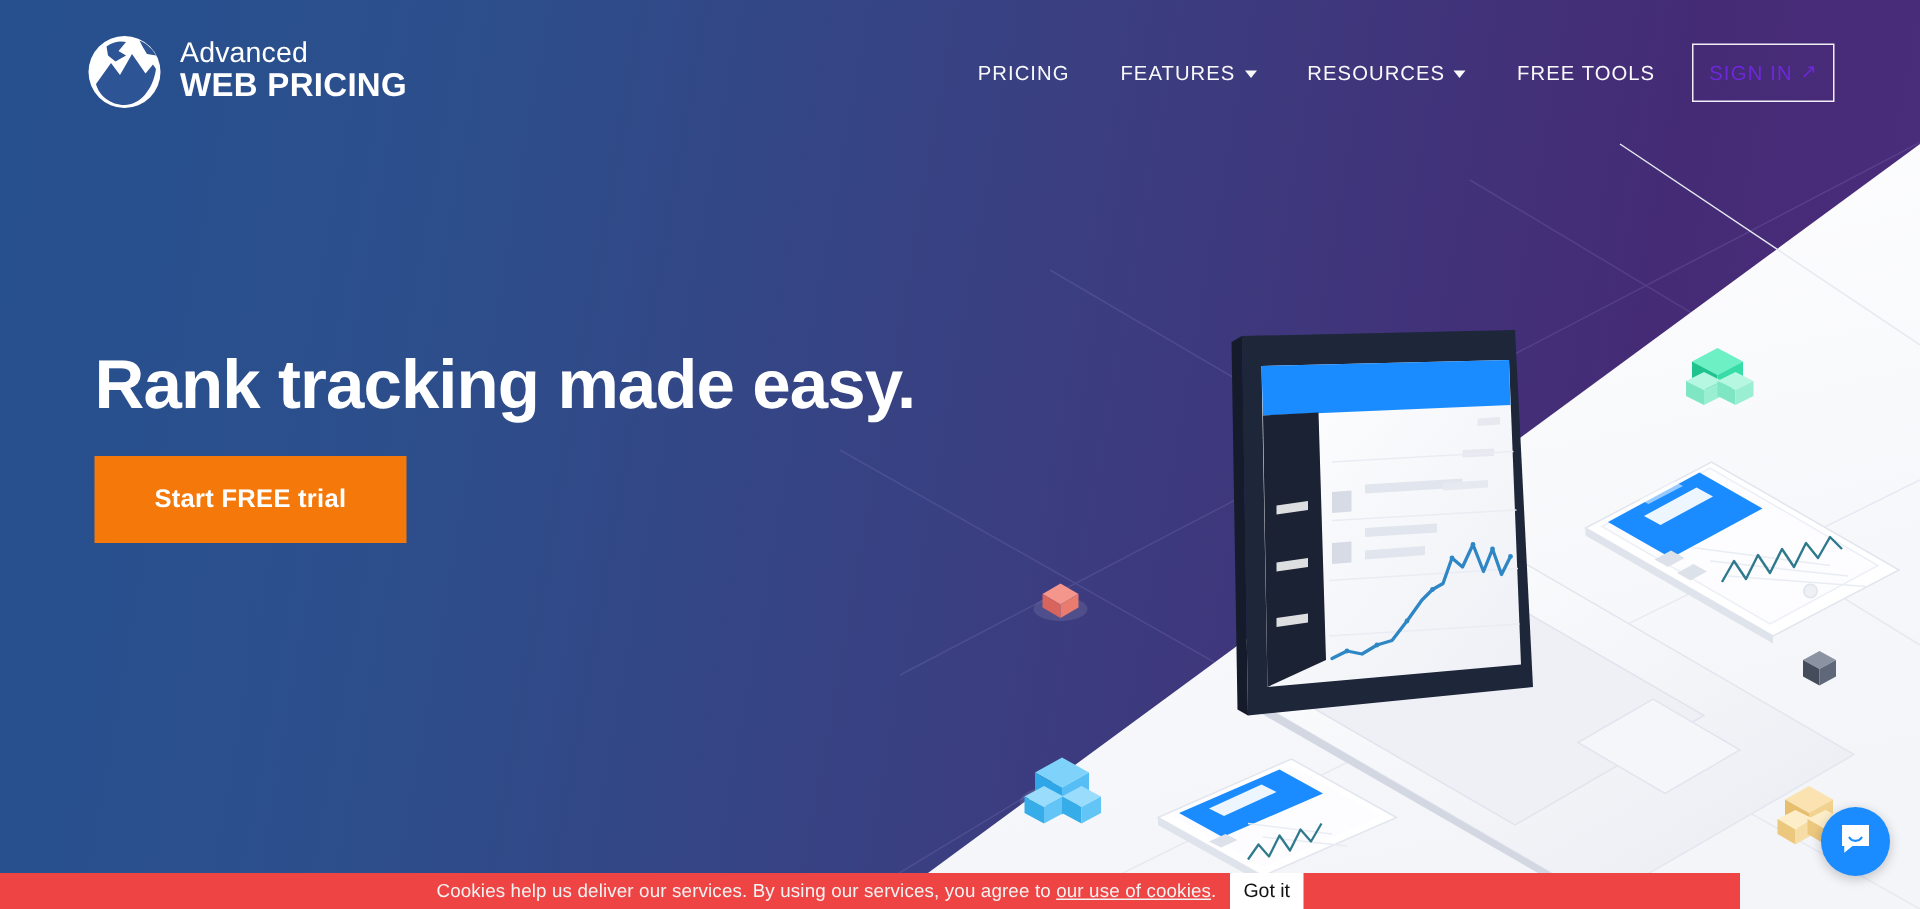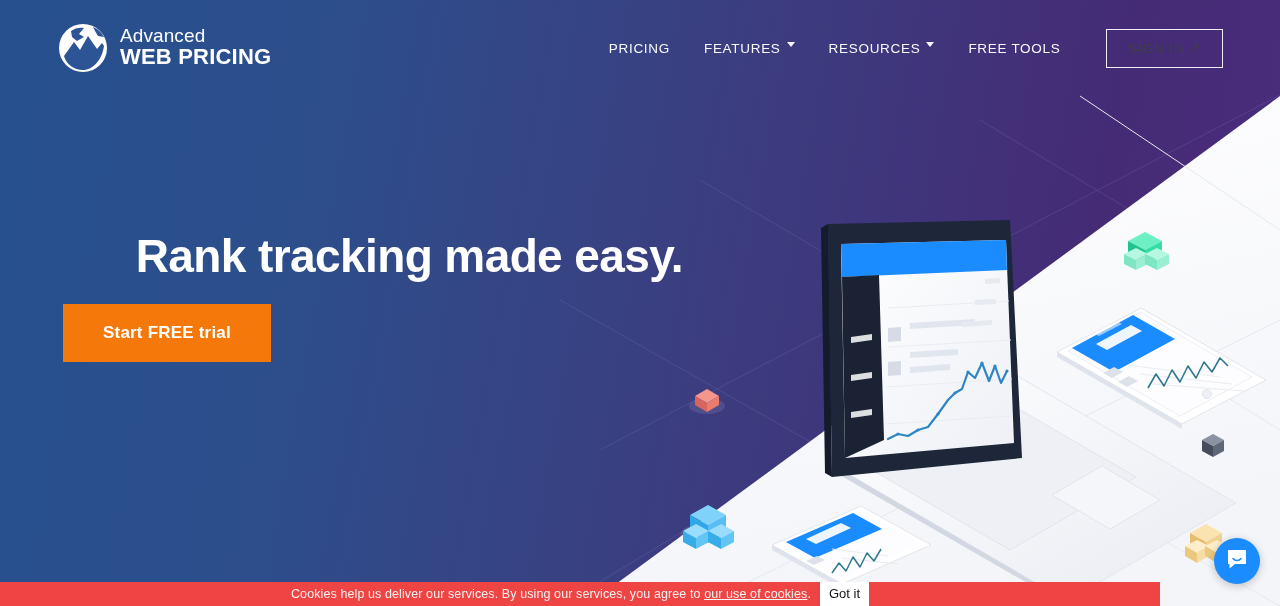--- a/index.html
+++ b/index.html
@@ -48,40 +48,40 @@
     letter-spacing:.2px;
   }
 
   .nav {
     margin-left:auto; margin-right:57px;
     display:flex; align-items:center; gap:0;
   }
   .nav-item {
     color:#fff; font-size:13.5px; letter-spacing:.7px;
     text-decoration:none; padding:10px 17px; white-space:nowrap;
-    display:inline-flex; gap:6px; opacity:.97;
+    display:inline-flex; align-items:center; gap:6px; opacity:.97;
   }
   .caret {
     display:inline-block; width:0; height:0;
     border-left:4px solid transparent; border-right:4px solid transparent;
     border-top:5px solid #fff; position:relative; top:1px;
   }
   .signin {
-    margin-left:29px; color:#404040; font-size:13.5px; letter-spacing:.8px;
+    margin-left:8px; color:#6d28d9; font-size:13.5px; letter-spacing:.8px;
     text-decoration:none; border:1.5px solid rgba(255,255,255,.92);
-    padding:11px 21px; display:inline-flex; align-items:center; gap:5px;
+    padding:11px 10px; display:inline-flex; align-items:center; gap:5px;
     white-space:nowrap;
   }
   .signin .arrow { font-size:13px; position:relative; top:-1px; }
 
   
   .hero-copy { position:absolute; left:63px; top:232px; width:620px; z-index:30; }
   .headline {
     color:#fff; font-size:46px; font-weight:700; line-height:1.08;
-    letter-spacing:-.6px; margin-bottom:22px;text-align:right;
+    letter-spacing:-.6px; margin-bottom:22px;
   }
   .subhead {
     color:#e3e6f1; font-size:19.5px; line-height:1.66; font-weight:400;
     width:540px; margin-bottom:32px;
   }
   .cta {
     display:inline-block; background:#f5780a; color:#fff;
     font-size:17px; font-weight:700; letter-spacing:.2px;
     padding:19px 40px; text-decoration:none; border:none; cursor:pointer;
     font-family:"Liberation Sans", sans-serif;

